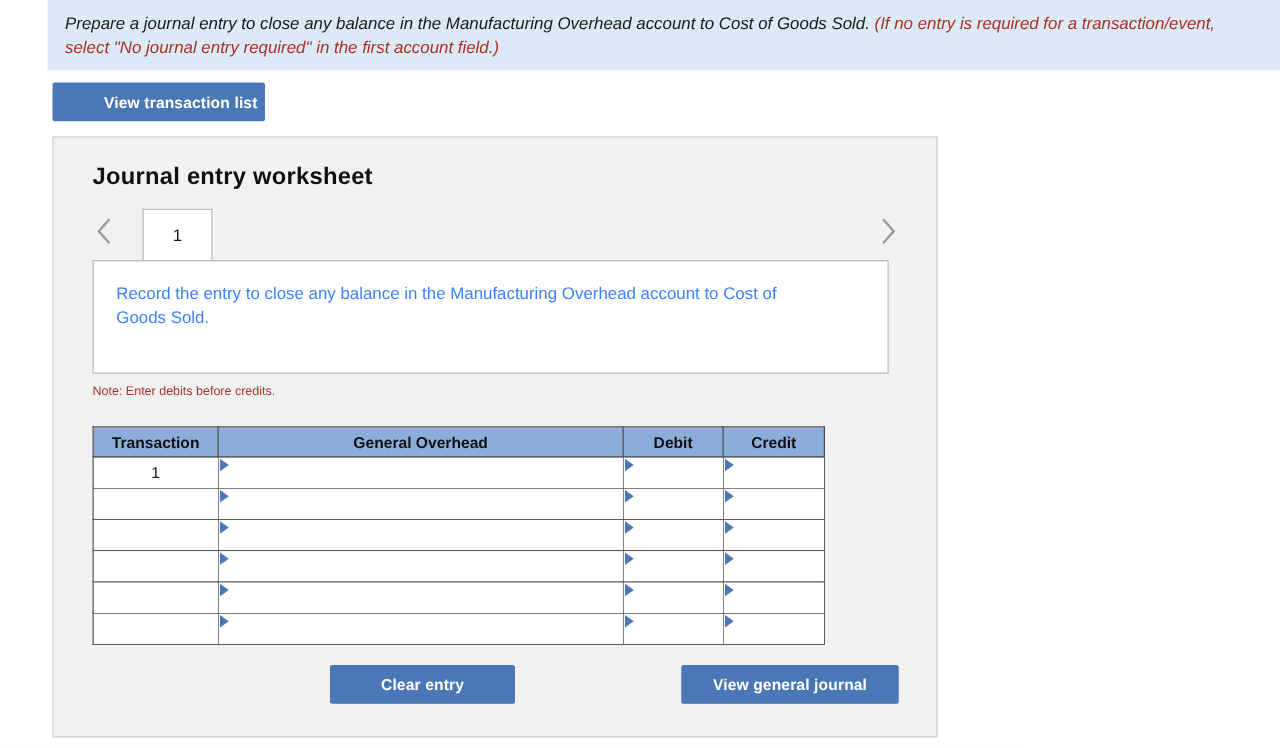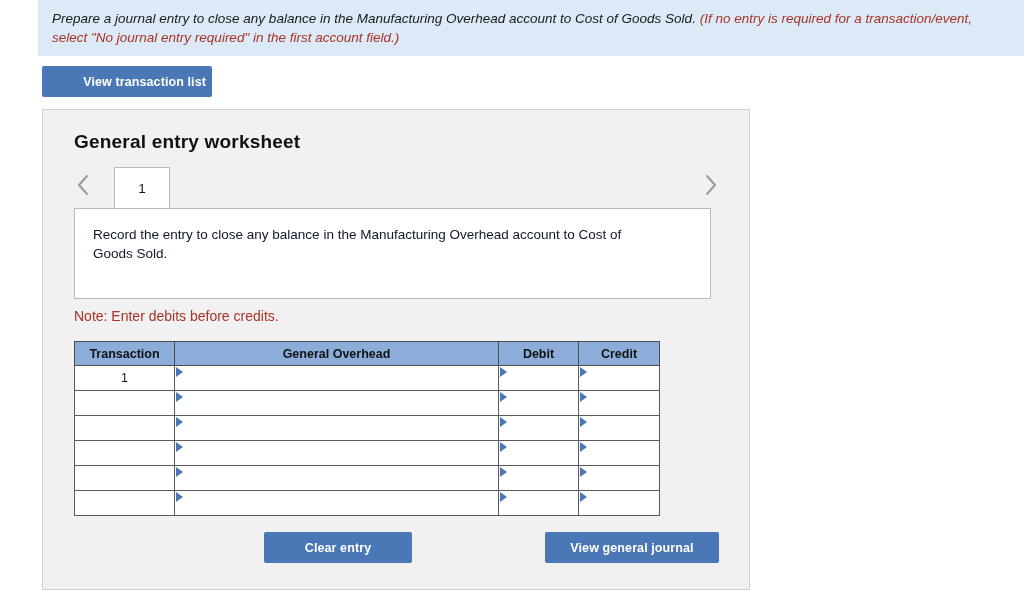--- a/index.html
+++ b/index.html
@@ -125,29 +125,29 @@
     width: 637px;
     height: 91px;
     background: #ffffff;
     border: 1px solid #b9b9b9;
     box-sizing: border-box;
     padding: 16px 18px;
   }
   .instruction-text {
     font-size: 13.5px;
     line-height: 19px;
-    color: #0f172a;
+    color: #3b82f6;
     max-width: 560px;
   }
 
   .note-line {
     position: absolute;
     left: 31px;
     top: 198px;
-    font-size: 14px;
+    font-size: 10px;
     color: #a93226;
   }
 
   
   .jtable {
     position: absolute;
     left: 31px;
     top: 231px;
     border-collapse: collapse;
     table-layout: fixed;
@@ -220,21 +220,21 @@
 <div class="banner">
   <div class="banner-text">
     <span>Prepare a journal entry to close any balance in the Manufacturing Overhead account to Cost of Goods Sold. </span><span class="banner-note">(If no entry is required for a transaction/event, select "No journal entry required" in the first account field.)</span>
   </div>
 </div>
 
 <button class="btn btn-view-transaction">View transaction list</button>
 
 <div class="worksheet-panel">
 
-  <div class="ws-title">General entry worksheet</div>
+  <div class="ws-title">Journal entry worksheet</div>
 
   <div class="tab-strip">
     <span class="chev chev-left">
       <svg width="18" height="26" viewBox="0 0 18 26" fill="none" xmlns="http://www.w3.org/2000/svg">
         <path d="M13 4 L5 13 L13 22" stroke="#9a9a9a" stroke-width="2" fill="none" stroke-linecap="round" stroke-linejoin="round"></path>
       </svg>
     </span>
     <div class="tab">1</div>
     <span class="chev chev-right">
       <svg width="18" height="26" viewBox="0 0 18 26" fill="none" xmlns="http://www.w3.org/2000/svg">

